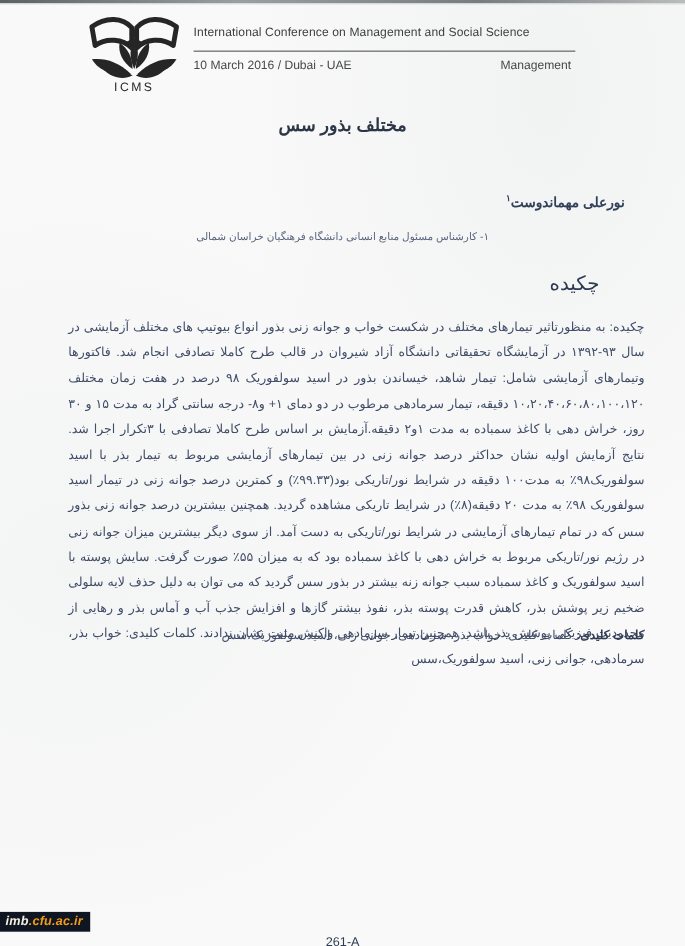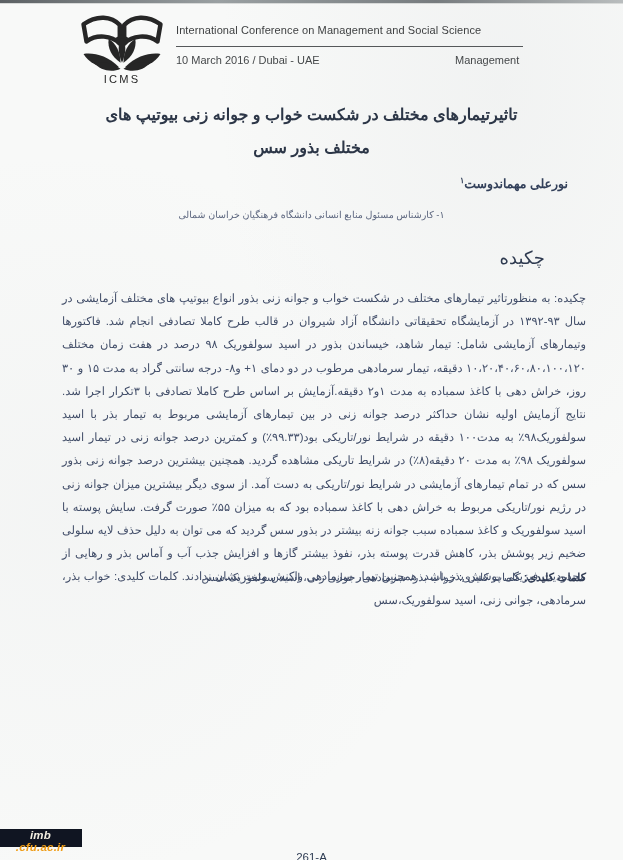--- a/index.html
+++ b/index.html
@@ -75,21 +75,21 @@
   .footer-gray-bar {
     position:absolute; top:832px; left:12px; width:545px; height:11px;
     background:repeating-linear-gradient(90deg,
       #767d81 0px, #767d81 4px, #8d9498 4px, #8d9498 7px,
       #6a7074 7px, #6a7074 12px, #989e a1 12px, #9aa0a3 15px);
     opacity:0.9;
   }
   .watermark {
     position:absolute; top:829px; left:0; height:18px; min-width:82px;
     background:#101522; display:flex; align-items:center; padding:0 6px 0 5px;
-    font-style:italic; font-weight:bold; font-size:11.5px; letter-spacing:0.2px;flex-direction:column;
+    font-style:italic; font-weight:bold; font-size:11.5px; letter-spacing:0.2px;
   }
   .watermark .wm-prefix { color:#f3efe2; }
   .watermark .wm-suffix { color:#ef9d18; }
 </style>
 </head>
 <body>
 
 <div class="page">
 
   <div class="scan-top-edge"></div>
@@ -115,21 +115,20 @@
       <text x="60" y="97" text-anchor="middle" font-family="Liberation Sans, sans-serif" font-size="15" letter-spacing="3" fill="#262626">ICMS</text>
     </svg>
   </div>
 
   <div class="conf-name">International Conference on Management and Social Science</div>
   <div class="header-rule"></div>
   <div class="conf-date">10 March 2016 / Dubai - UAE</div>
   <div class="conf-track">Management</div>
 
   <div class="paper-title fa">
-    <span style="display:block">تاثیرتیمارهای مختلف در شکست خواب و جوانه زنی بیوتیپ های</span>
     <span style="display:block">مختلف بذور سس</span>
   </div>
 
   <div class="author-line fa">
     <span>نورعلی مهماندوست</span><sup>۱</sup>
   </div>
 
   <div class="affiliation fa">۱- کارشناس مسئول منابع انسانی دانشگاه فرهنگیان خراسان شمالی</div>
 
   <div class="abstract-heading fa">چکیده</div>

